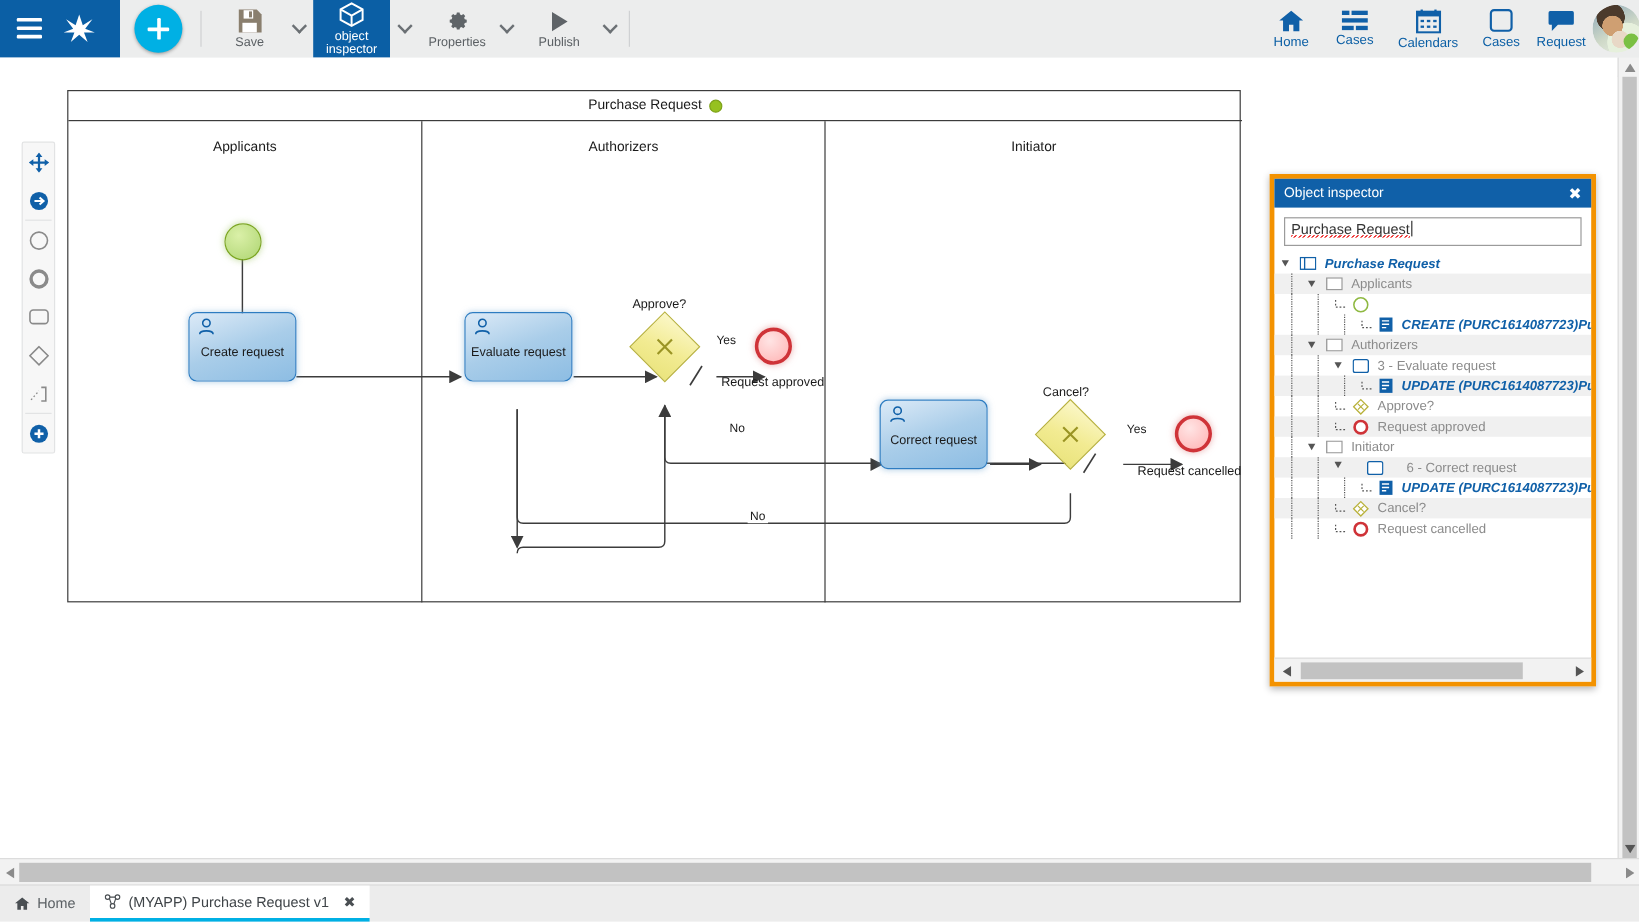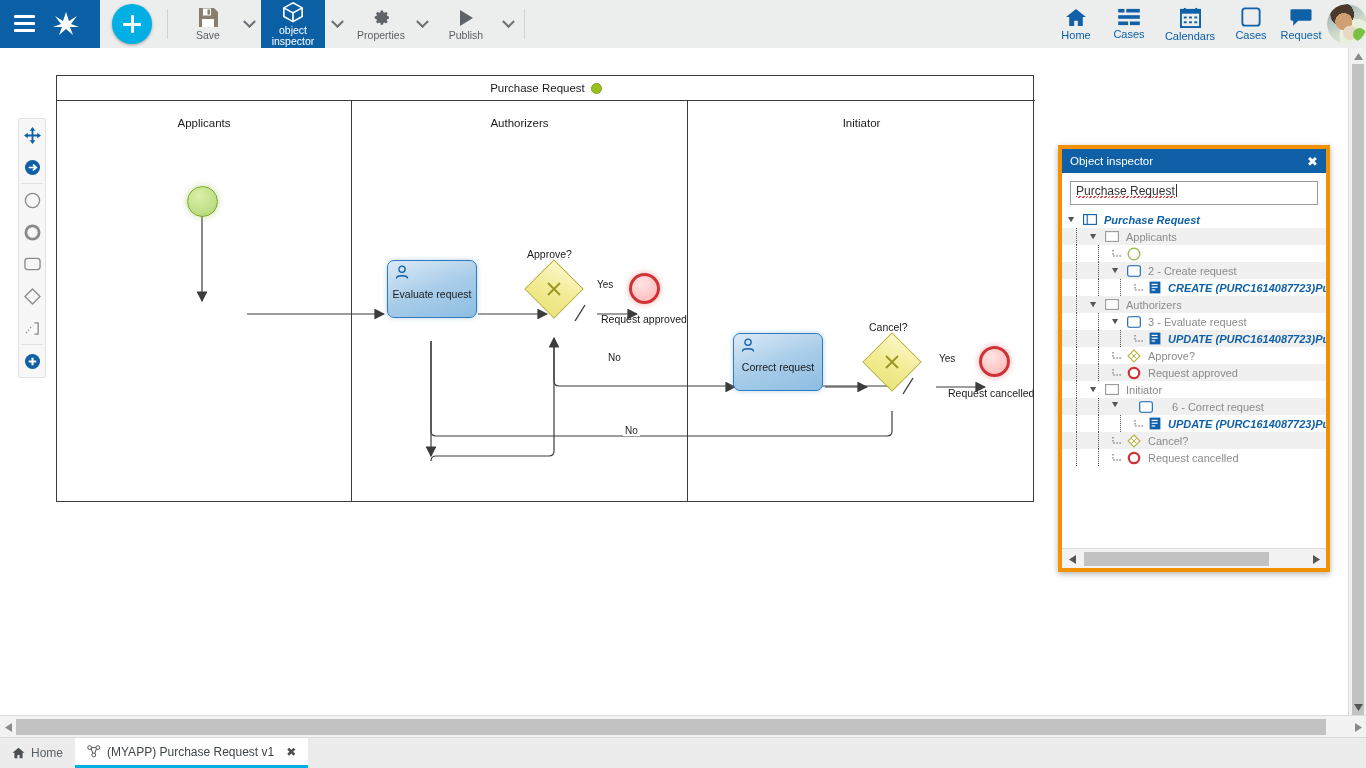--- a/index.html
+++ b/index.html
@@ -372,20 +372,27 @@
         <path d="M846,293 L856,277"></path>
       </g>
     </svg>
 
     <svg style="position:absolute;left:0;top:25px;width:978px;height:401px;pointer-events:none;" viewBox="0 0 978 401">
       <rect x="0" y="0" width="978" height="401" fill="#fff" opacity="0"></rect>
     </svg>
 
     <div class="startev" style="left:130px;top:110px"></div>
 
+    <div class="task" style="left:100px;top:184px">
+      <svg class="ticon" width="16" height="16" viewBox="0 0 16 16">
+        <circle cx="8" cy="4.2" r="3.1" fill="none" stroke="#1060a8" stroke-width="1.3"></circle>
+        <path d="M2.4 13.5 C2.4 9.8 13.6 9.8 13.6 13.5" fill="none" stroke="#1060a8" stroke-width="1.3"></path>
+      </svg>
+      <div class="tlabel">Create request</div>
+    </div>
 
     <div class="task" style="left:330px;top:184px">
       <svg class="ticon" width="16" height="16" viewBox="0 0 16 16">
         <circle cx="8" cy="4.2" r="3.1" fill="none" stroke="#1060a8" stroke-width="1.3"></circle>
         <path d="M2.4 13.5 C2.4 9.8 13.6 9.8 13.6 13.5" fill="none" stroke="#1060a8" stroke-width="1.3"></path>
       </svg>
       <div class="tlabel">Evaluate request</div>
     </div>
 
     <div class="node-label" style="left:470px;top:172px">Approve?</div>
@@ -512,37 +519,20 @@
             </svg>
           </span>
           <span style="display: inline-flex; align-items: center;">
             <svg width="14" height="14" viewBox="0 0 14 14">
               <circle cx="7" cy="7" r="5.8" fill="#fff" stroke="#8fb942" stroke-width="1.3"></circle>
             </svg>
           </span>
           <span class="tx"></span>
         </span>
       </div>
-      <div class="trow node-row alt">
-        <div class="guide" style="left: 14px;"></div>
-        <div class="guide" style="left: 36px;"></div>
-        <span style="display: inline-flex; align-items: center; gap: 3px; padding-left: 50px;">
-          <span style="display: inline-flex; width: 12px; align-items: center;">
-            <svg class="arrow-g" viewBox="0 0 8 8">
-              <path d="M0 1 L7 1 L3.5 7 Z" fill="#555"></path>
-            </svg>
-          </span>
-          <span style="display: inline-flex; align-items: center;">
-            <svg width="14" height="12" viewBox="0 0 14 12">
-              <rect x="0.7" y="0.7" width="12.6" height="10.6" rx="1.6" fill="#fff" stroke="#1060a8" stroke-width="1.1"></rect>
-            </svg>
-          </span>
-          <span class="tx">2 - Create request</span>
-        </span>
-      </div>
       <div class="trow doc-row">
         <div class="guide" style="left: 14px;"></div>
         <div class="guide" style="left: 36px;"></div>
         <div class="guide" style="left: 58px;"></div>
         <span style="display: inline-flex; align-items: center; gap: 3px; padding-left: 72px;">
           <span style="display: inline-flex; width: 12px; align-items: center;">
             <svg width="10" height="8" viewBox="0 0 10 8">
               <path d="M1 0 V6 H9" fill="none" stroke="#555" stroke-width="1" stroke-dasharray="1.5 1.6"></path>
             </svg>
           </span>

